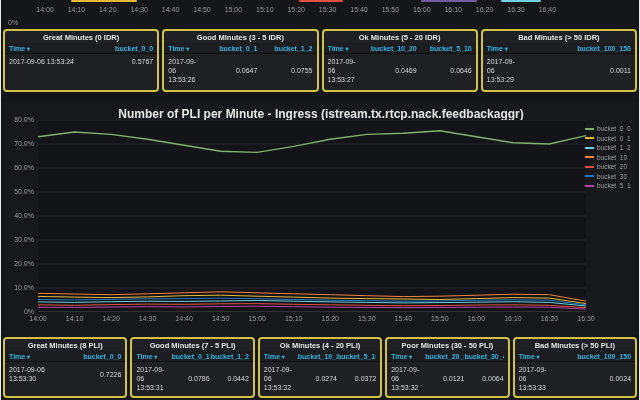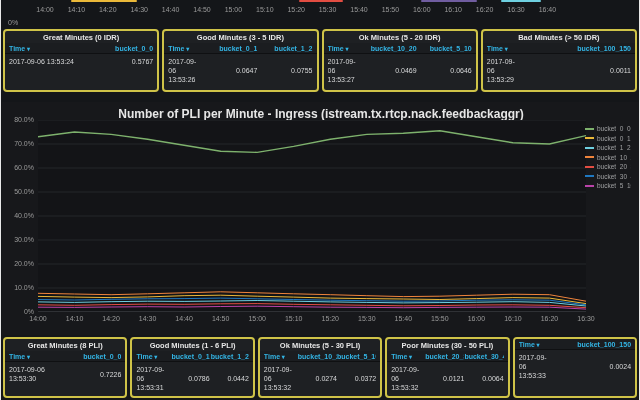--- a/index.html
+++ b/index.html
@@ -224,37 +224,37 @@
         <div class="thead">
           <div class="th time-wide">Time<span class="caret"> ▾</span></div>
           <div class="th val">bucket_0_0</div>
         </div>
         <div class="trow">
           <div class="td time time-wide">2017-09-06 13:53:30</div>
           <div class="td val">0.7226</div>
         </div>
       </div>
       <div class="panel">
-        <div class="panel-title">Good Minutes (1 - 6 PLI)</div>
+        <div class="panel-title">Good Minutes (7 - 5 PLI)</div>
         <div class="thead">
           <div class="th time-narrow">Time<span class="caret"> ▾</span></div>
           <div class="th val">bucket_0_1</div>
           <div class="th val">bucket_1_2</div>
         </div>
         <div class="trow">
           <div class="td time time-narrow">
             <div>2017-09-06</div>
             <div>13:53:31</div>
           </div>
           <div class="td val">0.0786</div>
           <div class="td val">0.0442</div>
         </div>
       </div>
       <div class="panel">
-        <div class="panel-title">Ok Minutes (5 - 30 PLI)</div>
+        <div class="panel-title">Ok Minutes (4 - 20 PLI)</div>
         <div class="thead">
           <div class="th time-narrow">Time<span class="caret"> ▾</span></div>
           <div class="th val">bucket_10_20</div>
           <div class="th val">bucket_5_10</div>
         </div>
         <div class="trow">
           <div class="td time time-narrow">
             <div>2017-09-06</div>
             <div>13:53:32</div>
           </div>
@@ -272,20 +272,21 @@
         <div class="trow">
           <div class="td time time-narrow">
             <div>2017-09-06</div>
             <div>13:53:32</div>
           </div>
           <div class="td val">0.0121</div>
           <div class="td val">0.0064</div>
         </div>
       </div>
       <div class="panel">
+        <div class="panel-title">Bad Minutes (&gt; 50 PLI)</div>
         <div class="thead">
           <div class="th time-narrow">Time<span class="caret"> ▾</span></div>
           <div class="th val">bucket_100_150</div>
         </div>
         <div class="trow">
           <div class="td time time-narrow">
             <div>2017-09-06</div>
             <div>13:53:33</div>
           </div>
           <div class="td val">0.0024</div>

